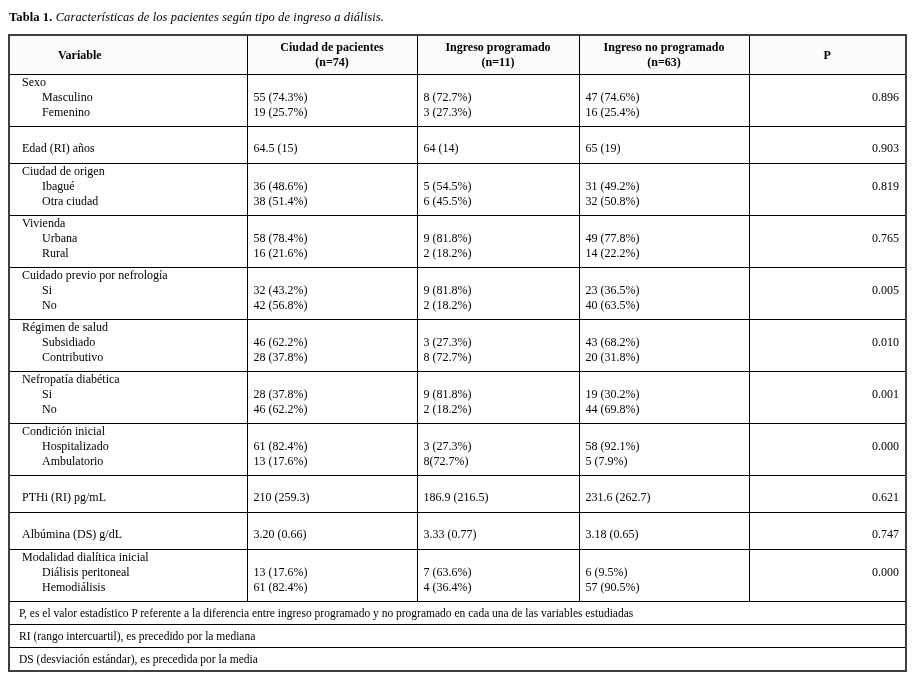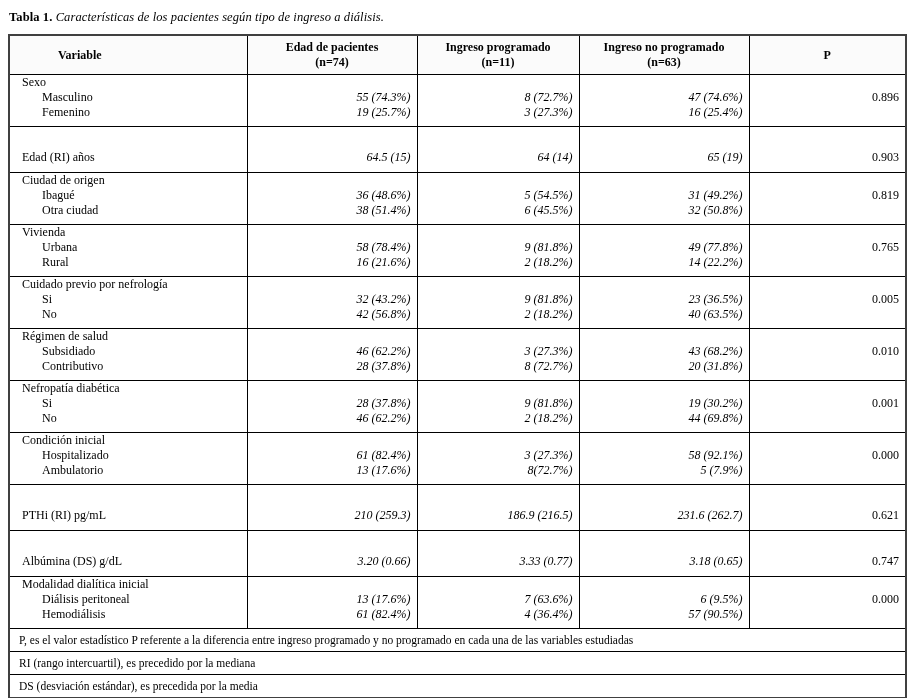--- a/index.html
+++ b/index.html
@@ -46,25 +46,25 @@
   th.var-head { text-align: left; padding-left: 48px; }
 
   .line {
     height: 15px;
     line-height: 15px;
     white-space: nowrap;
   }
   td.var-cell { text-align: left; }
   .group-label { padding-left: 6px; }
   .item-label  { padding-left: 26px; }
-  td.val-cell  { text-align: right; font-style: italic; }
+  td.val-cell  { text-align: left; }
   td.p-cell    { text-align: right; }
 
   tr.block  td { padding-top: 0; padding-bottom: 6px; }
-  tr.single td { padding-top: 23px; padding-bottom: 7px; }
+  tr.single td { padding-top: 14px; padding-bottom: 7px; }
 
   td.footnote-cell {
     text-align: left;
     font-size: 11.5px;
     padding: 4px 4px 4px 9px;
     line-height: 14px;
   }
 </style>
 </head>
 <body>
@@ -83,21 +83,21 @@
       <col style="width:162px">
       <col style="width:170px">
       <col style="width:157px">
     </colgroup>
     <thead>
       <tr>
         <th class="var-head">
           <div class="h-line">Variable</div>
         </th>
         <th>
-          <div class="h-line">Edad de pacientes</div>
+          <div class="h-line">Ciudad de pacientes</div>
           <div class="h-line">(n=74)</div>
         </th>
         <th>
           <div class="h-line">Ingreso programado</div>
           <div class="h-line">(n=11)</div>
         </th>
         <th>
           <div class="h-line">Ingreso no programado</div>
           <div class="h-line">(n=63)</div>
         </th>

